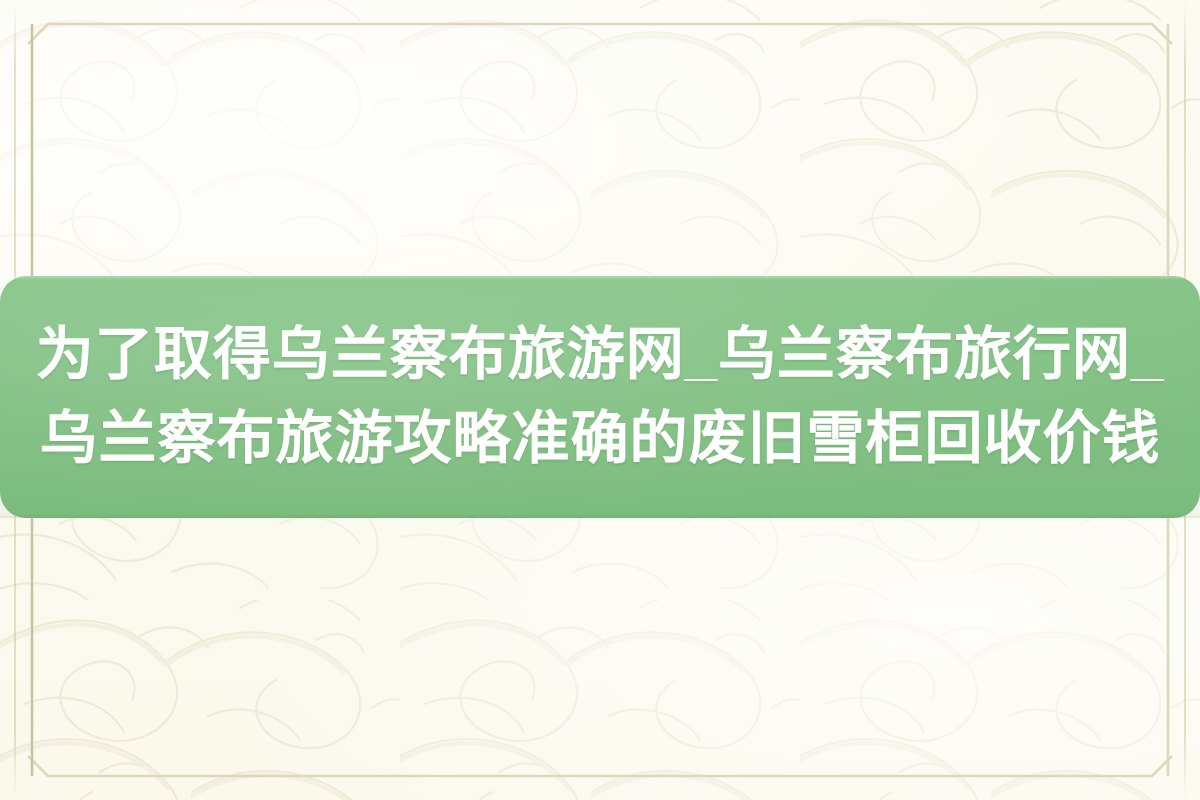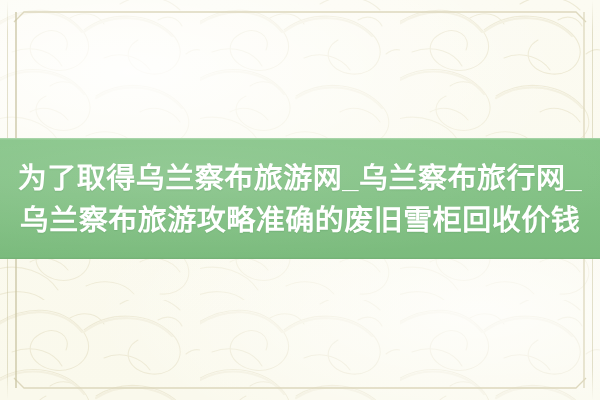--- a/index.html
+++ b/index.html
@@ -61,20 +61,21 @@
   .banner{
     position:absolute;
     left:0;right:0;
     top:138px;height:121px;
     background:#7fc181;
     display:flex;
     flex-direction:column;
     align-items:center;
     justify-content:center;
     box-sizing:border-box;
+    border-radius:13px;
   }
   .banner-tint{
     position:absolute;inset:0;
     background:
       radial-gradient(130% 120% at 30% 30%, rgba(255,255,255,.12) 0%, rgba(255,255,255,0) 60%),
       linear-gradient(180deg, rgba(255,255,255,.06) 0%, rgba(0,0,0,.03) 100%);
     pointer-events:none;
   }
   .banner-top-edge,.banner-bot-edge{
     position:absolute;left:0;right:0;height:2px;

